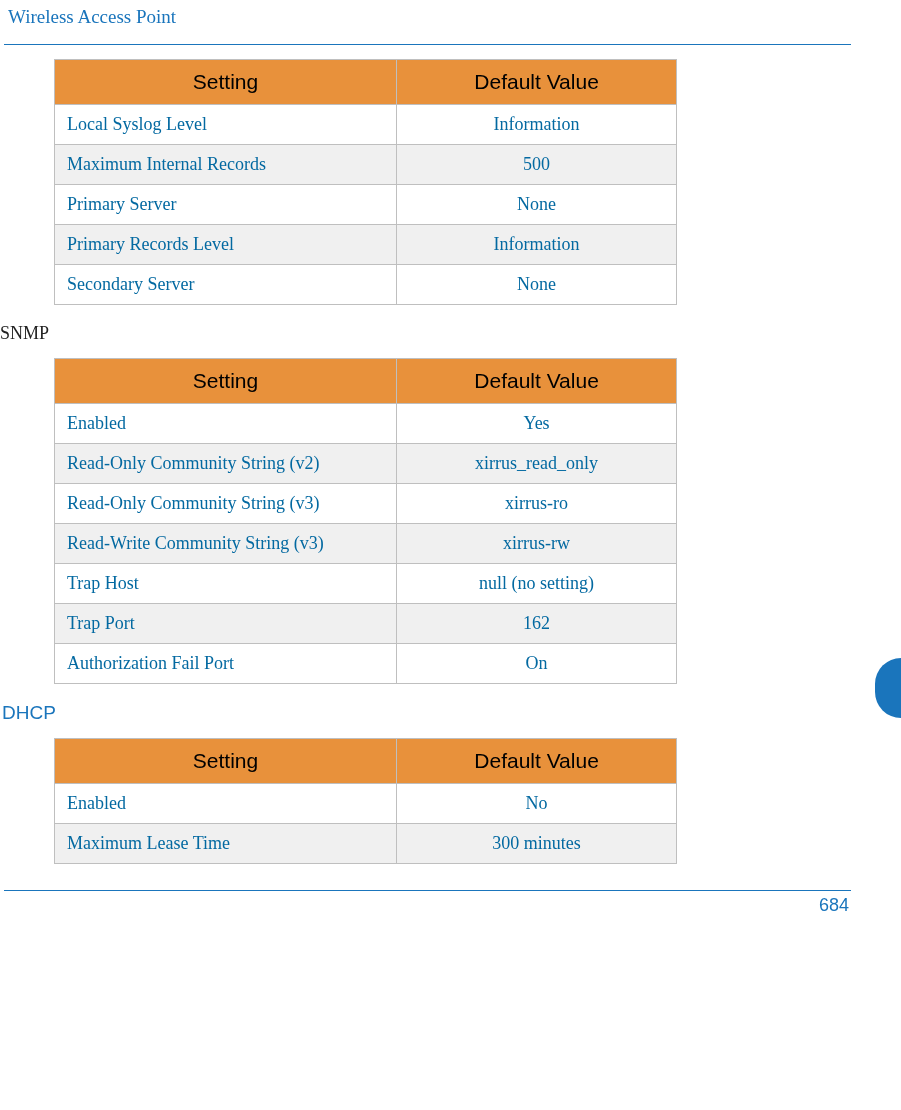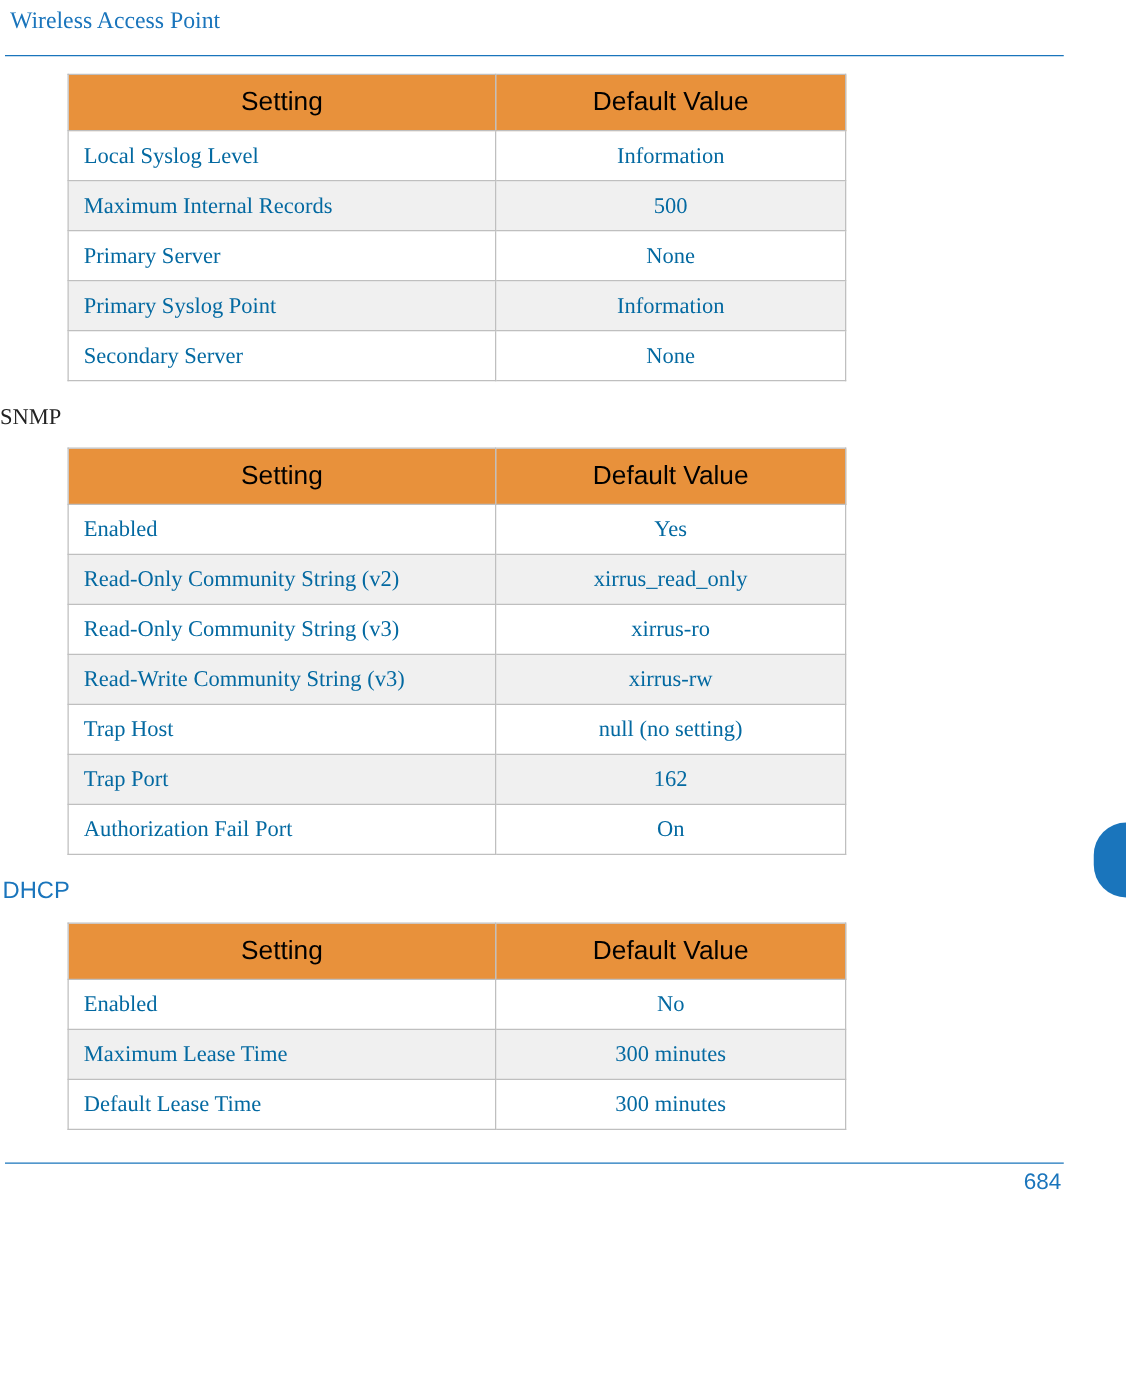--- a/index.html
+++ b/index.html
@@ -101,21 +101,21 @@
           </tr>
           <tr>
             <td class="setting">Maximum Internal Records</td>
             <td class="value">500</td>
           </tr>
           <tr>
             <td class="setting">Primary Server</td>
             <td class="value">None</td>
           </tr>
           <tr>
-            <td class="setting">Primary Syslog Point</td>
+            <td class="setting">Primary Records Level</td>
             <td class="value">Information</td>
           </tr>
           <tr>
             <td class="setting">Secondary Server</td>
             <td class="value">None</td>
           </tr>
         </tbody>
       </table>
       <div class="section-heading-bold">SNMP</div>
       <table class="settings">
@@ -166,24 +166,20 @@
         </thead>
         <tbody>
           <tr>
             <td class="setting">Enabled</td>
             <td class="value">No</td>
           </tr>
           <tr>
             <td class="setting">Maximum Lease Time</td>
             <td class="value">300 minutes</td>
           </tr>
-          <tr>
-            <td class="setting">Default Lease Time</td>
-            <td class="value">300 minutes</td>
-          </tr>
         </tbody>
       </table>
     </div>
 
   <div class="side-tab"></div>
 
   <div class="footer">
     <span>684</span>
   </div>
 </div>

